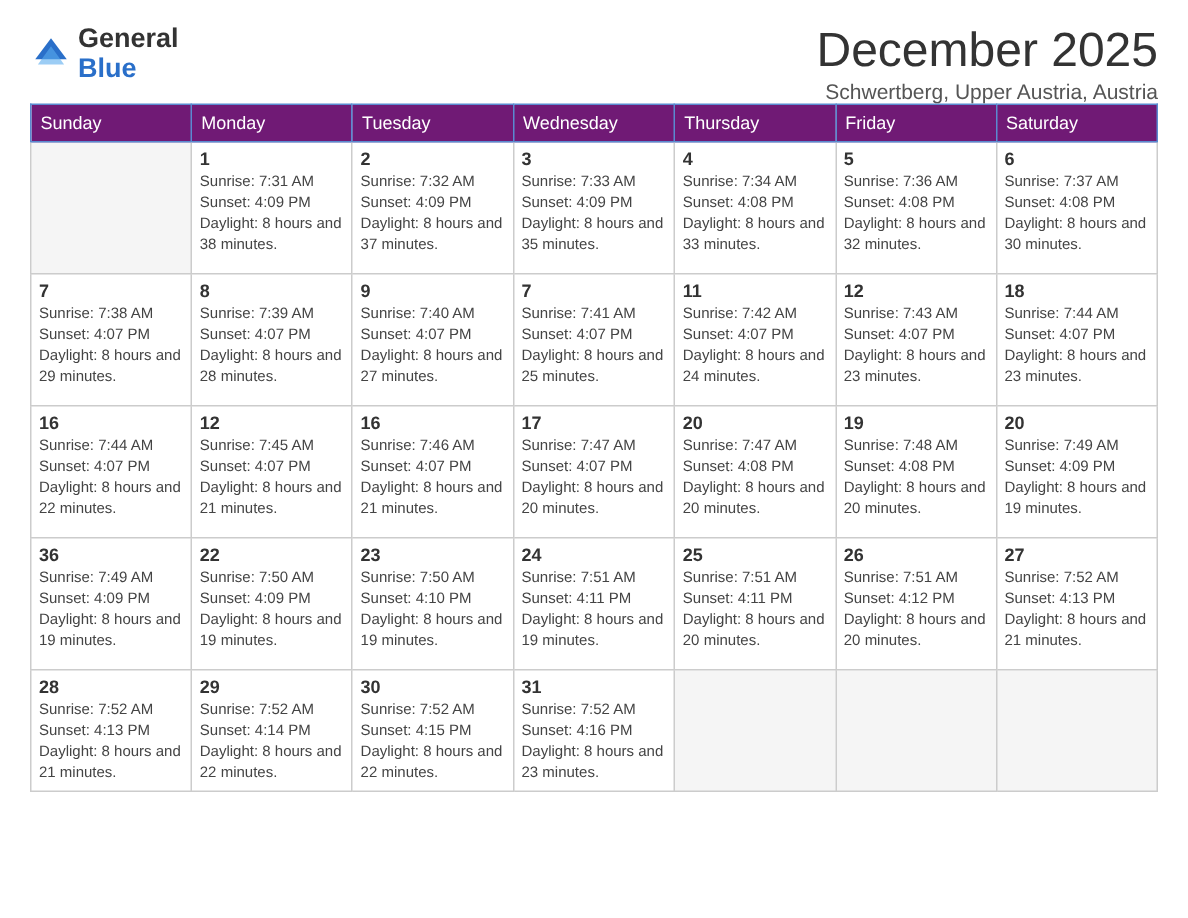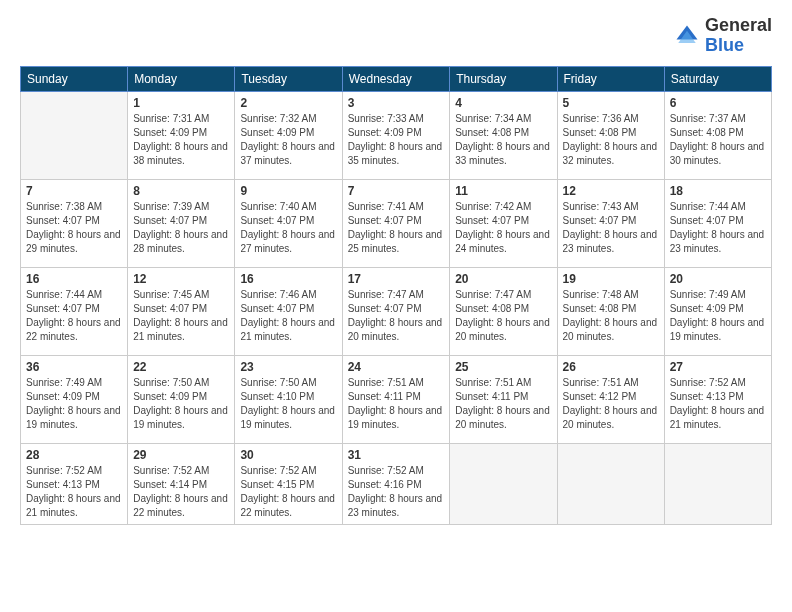--- a/index.html
+++ b/index.html
@@ -10,22 +10,21 @@
       height: 612px;
       overflow: hidden;
     }
     .container {
       width: 792px;
       padding: 16px 20px 10px 20px;
     }
     .header {
       display: flex;
       align-items: flex-start;
-      justify-content: flex-end;
-      margin-bottom: 10px;
+      justify-content: space-between;
     }
     .logo {
       display: flex;
       align-items: center;
       gap: 4px;
     }
     .logo-text {
       font-size: 18px;
       font-weight: bold;
       line-height: 1.1;
@@ -49,21 +48,21 @@
       font-size: 14px;
       color: #555;
       margin-top: 2px;
     }
     .calendar {
       width: 100%;
       border-collapse: collapse;
       font-size: 11px;
     }
     .calendar thead tr th {
-      background-color: #0c4a6e;
+      background-color: #701a75;
       color: #fff;
       text-align: left;
       padding: 5px 6px;
       font-size: 12px;
       font-weight: normal;
       border: 1px solid #5a8ad0;
     }
     .calendar tbody tr td {
       vertical-align: top;
       border: 1px solid #ccc;
@@ -100,20 +99,24 @@
     <div class="logo">
       <svg class="logo-icon" viewBox="0 0 32 32" xmlns="http://www.w3.org/2000/svg">
         <polygon points="16,4 28,20 4,20" fill="#2a6fc9"></polygon>
         <polygon points="16,10 26,24 6,24" fill="#5aabee" opacity="0.6"></polygon>
       </svg>
       <div class="logo-text">
         <span class="logo-general">General</span><br>
         <span class="logo-blue">Blue</span>
       </div>
     </div>
+    <div class="title-block">
+      <div class="month-title">December 2025</div>
+      <div class="location">Schwertberg, Upper Austria, Austria</div>
+    </div>
   </div>
 
   <table class="calendar">
     <thead>
       <tr>
       <th>Sunday</th>
           <th>Monday</th>
           <th>Tuesday</th>
           <th>Wednesday</th>
           <th>Thursday</th>

